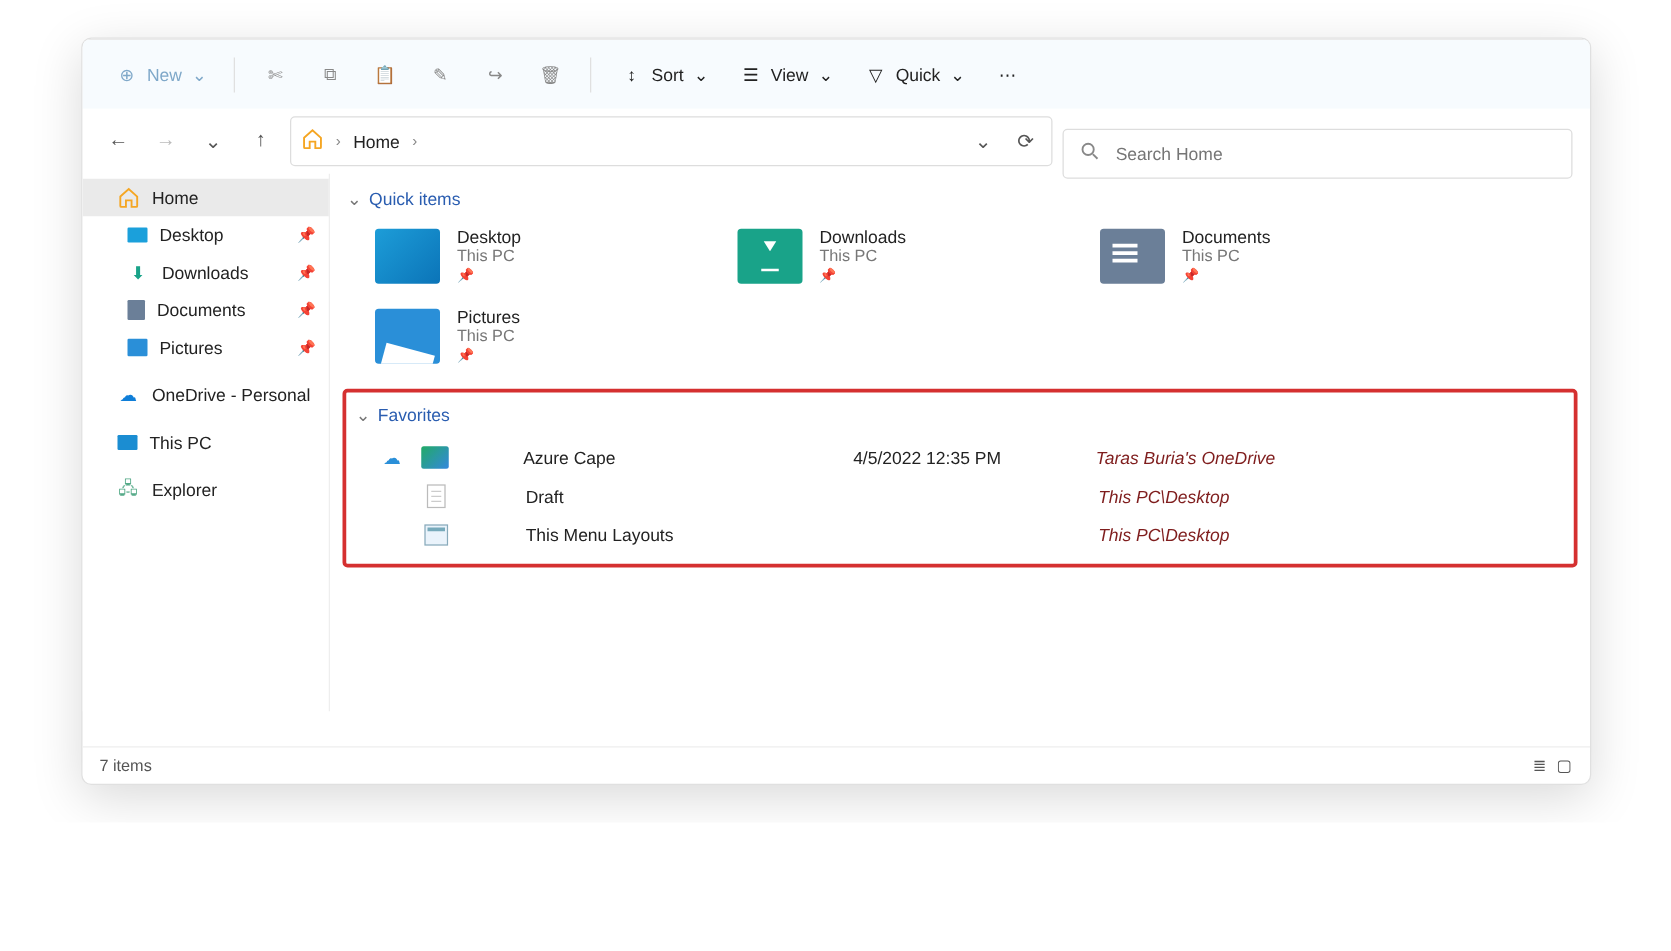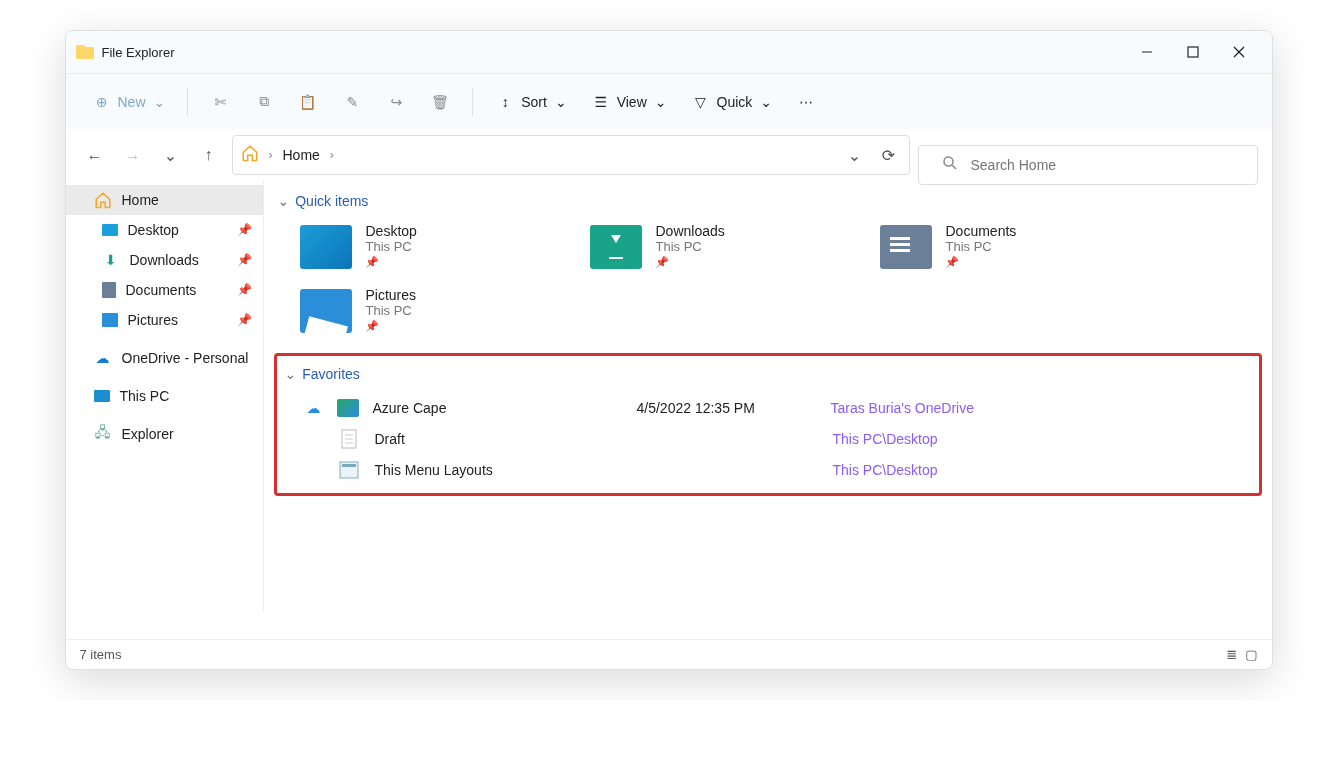--- a/index.html
+++ b/index.html
@@ -20,21 +20,21 @@
 .tool-btn .caret { margin-left:2px; }
 .tool-icon { width:20px; height:20px; display:flex; align-items:center; justify-content:center; }
 .navbar { height:52px; background:#fff; display:flex; align-items:center; padding:0 14px; gap:8px; }
 .nav-btn { width:30px; height:30px; display:flex; align-items:center; justify-content:center; color:#555; }
 .addr-bar { flex:1; height:40px; border:1px solid #ddd; border-radius:4px; display:flex; align-items:center; padding:0 8px; gap:10px; }
 .addr-bar .home-ic { color:#f5a623; }
 .addr-bar .sep { color:#888; font-size:12px; }
 .addr-bar .crumb { font-size:14px; color:#222; }
 .addr-spacer { flex:1; }
 .addr-btn { width:24px; height:24px; display:flex; align-items:center; justify-content:center; color:#555; }
-.search-bar { width:340px; height:40px; border:1px solid #ddd; border-radius:4px; display:flex; align-items:center; padding:0 22px; gap:12px;margin-top:20px; }
+.search-bar { width:408px; height:40px; border:1px solid #ddd; border-radius:4px; display:flex; align-items:center; padding:0 12px; gap:12px;margin-top:20px; }
 .search-bar input { border:none; outline:none; font-size:14px; flex:1; color:#666; }
 .body { display:flex; height:430px; background:#fff; }
 .sidebar { width:198px; border-right:1px solid #eee; padding-top:4px; }
 .side-item { height:30px; display:flex; align-items:center; padding-left:28px; gap:10px; font-size:14px; color:#222; position:relative; }
 .side-item.lv1 { padding-left:36px; }
 .side-item.selected { background:#eaeaea; }
 .side-item .icon { width:18px; height:18px; display:flex; align-items:center; justify-content:center; }
 .pin-icon { position:absolute; right:10px; color:#888; font-size:12px; }
 .main { flex:1; overflow-y:auto; padding:8px 0; position:relative; }
 .section-hdr { display:flex; align-items:center; gap:6px; padding:4px 14px; font-size:14px; color:#2a5db0; }
@@ -50,54 +50,32 @@
 .qa-folder.documents::after{content:'';position:absolute;left:10px;top:12px;width:20px;height:3px;background:#fff;box-shadow:0 6px 0 #fff, 0 12px 0 #fff;}
 .qa-folder.pictures { background:#2a8fd8; position:relative; overflow:hidden; }
 .qa-folder.pictures::after{content:'';position:absolute;width:40px;height:20px;background:#fff;transform:rotate(15deg);bottom:-8px;left:6px;}
 .qa-txt .name { font-size:14px; color:#222; }
 .qa-txt .sub { font-size:13px; color:#777; }
 .qa-txt .pin { font-size:11px; color:#999; margin-top:2px;}
 .fav-box { margin:4px 10px 10px; border:3px solid #d53030; border-radius:4px; padding:6px 4px 8px; }
 .fav-row { display:flex; align-items:center; height:31px; padding-left:24px; gap:14px; font-size:14px; color:#222; }
 .cloud-ic { color:#2a8fd8; width:18px; text-align:center; }
 .file-ic { width:24px; height:20px; display:flex; align-items:center; justify-content:center; }
-.fav-name { width:250px; }
+.fav-name { width:250px;margin-left:46px; }
 .fav-date { width:180px; color:#222; }
-.fav-loc { color:#8b5cf6; }
+.fav-loc { color:#7f1d1d;font-style:italic; }
 .statusbar { height:30px; border-top:1px solid #eee; display:flex; align-items:center; padding:0 14px; font-size:13px; color:#555;margin-top:28px; }
 .statusbar .views { margin-left:auto; display:flex; gap:8px; color:#555;}
 svg.si { width:18px; height:18px; }
 </style>
 </head>
 <body>
 
 <div class="window">
 
-  <div class="titlebar">
-    <div class="app-icon"></div>
-    <div class="title">File Explorer</div>
-    <div class="win-controls">
-      <div class="win-btn">
-          <svg width="12" height="12">
-            <line x1="1" y1="6" x2="11" y2="6"></line>
-          </svg>
-        </div>
-      <div class="win-btn">
-          <svg width="12" height="12">
-            <rect x="1" y="1" width="10" height="10"></rect>
-          </svg>
-        </div>
-      <div class="win-btn">
-          <svg width="12" height="12">
-            <line x1="1" y1="1" x2="11" y2="11"></line>
-            <line x1="11" y1="1" x2="1" y2="11"></line>
-          </svg>
-        </div>
-    </div>
-  </div>
 
   <div class="toolbar">
     <div class="tool-btn" style="color:#7fa8c9;">
       <span class="tool-icon">⊕</span>
       <span>New</span>
       <span class="caret">⌄</span>
     </div>
     <div class="divider"></div>
     <div class="tool-btn">
         <span class="tool-icon">✄</span>

